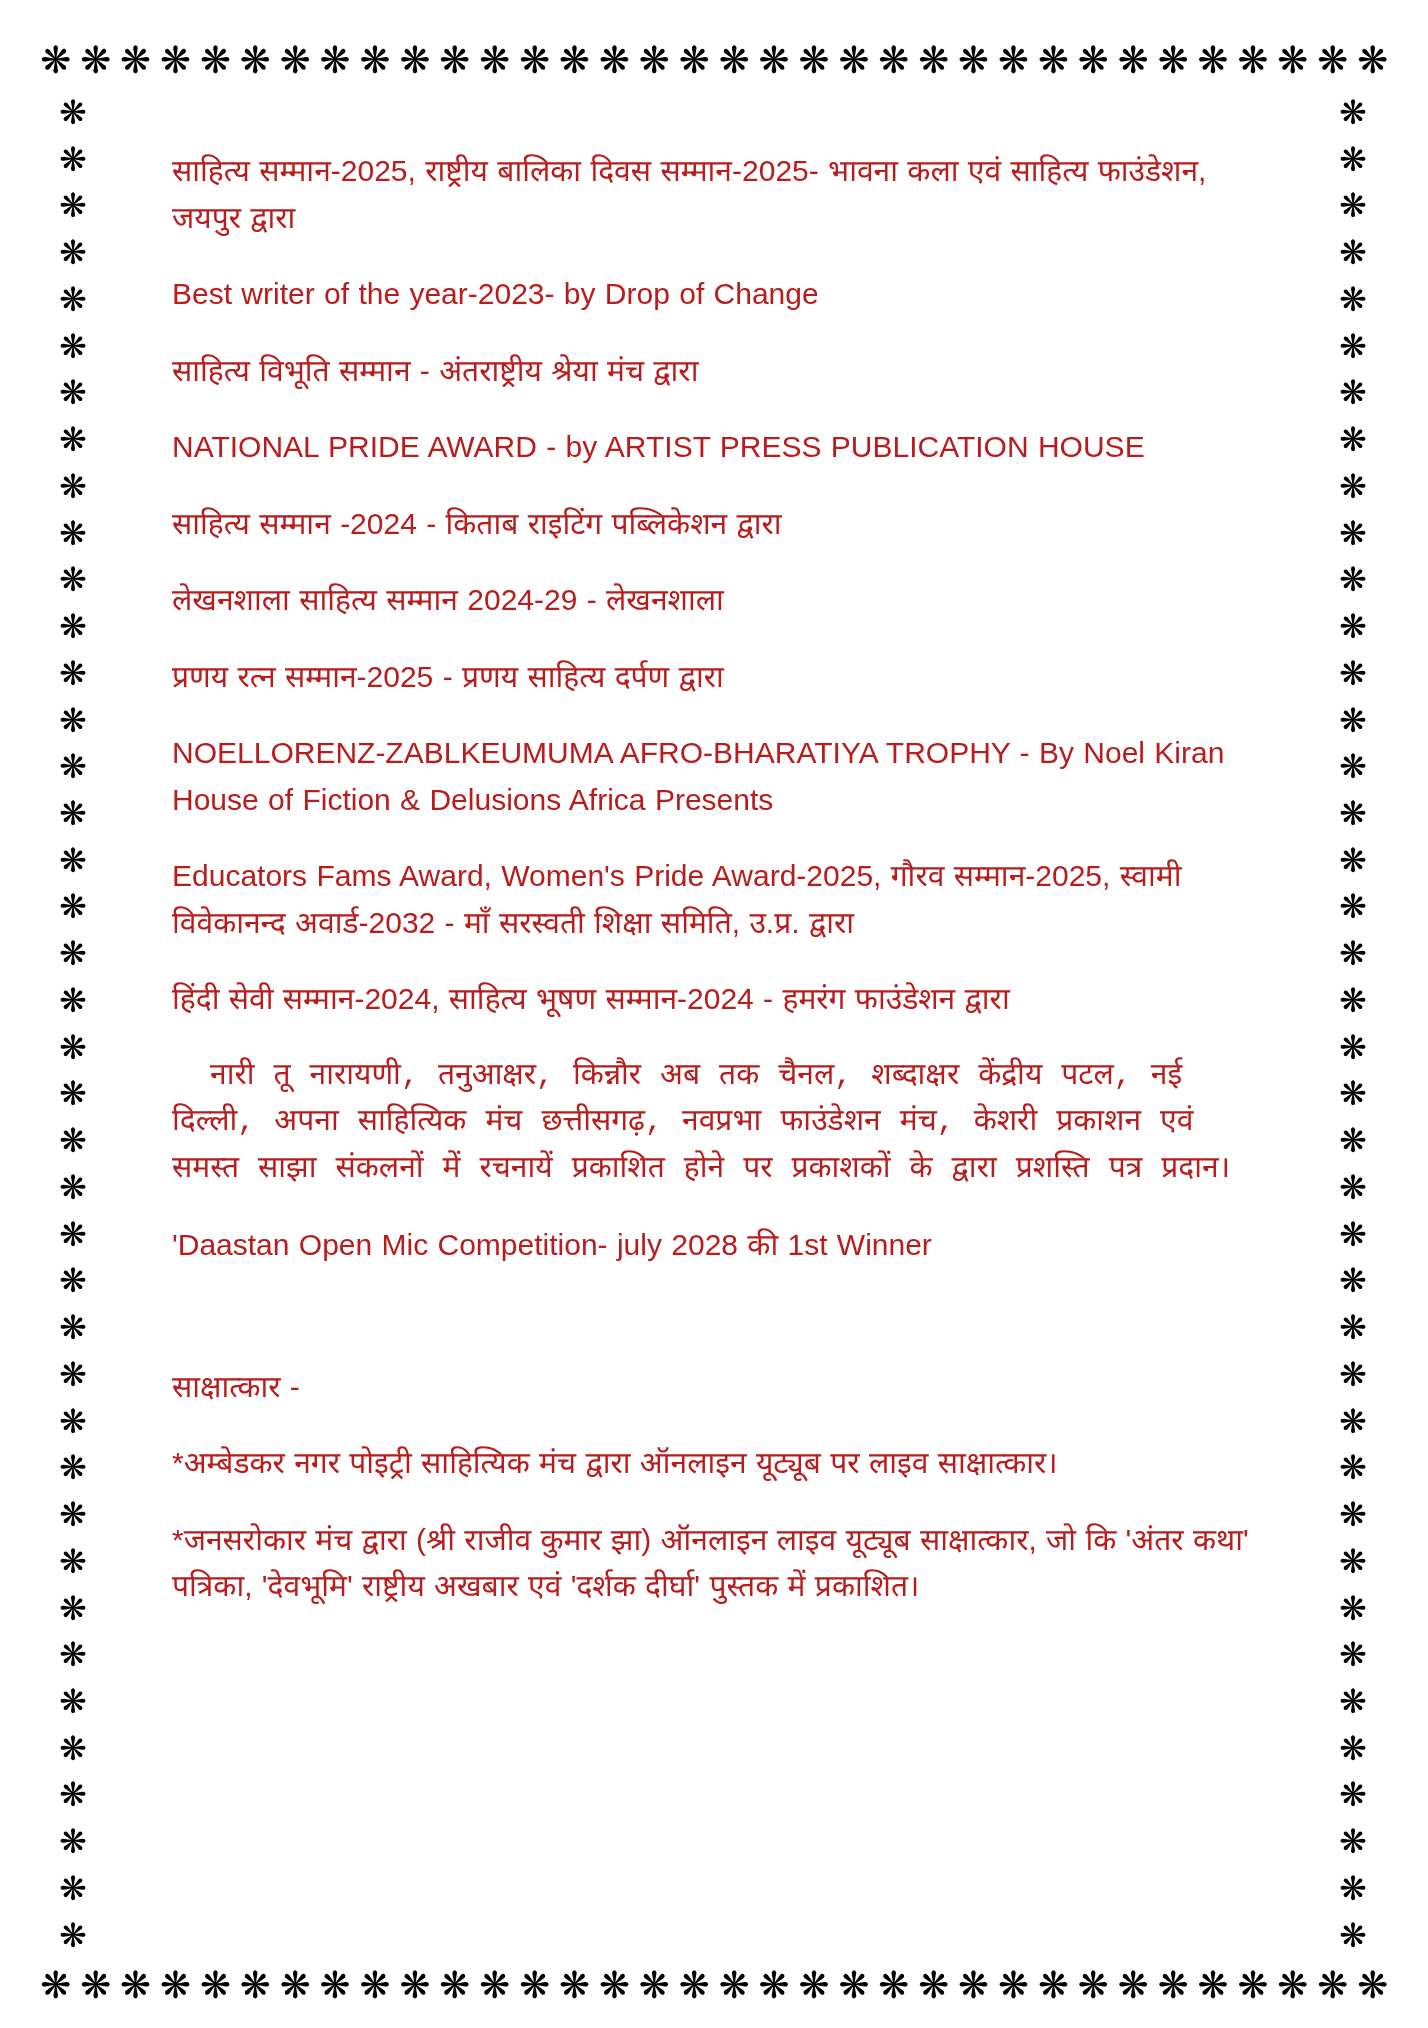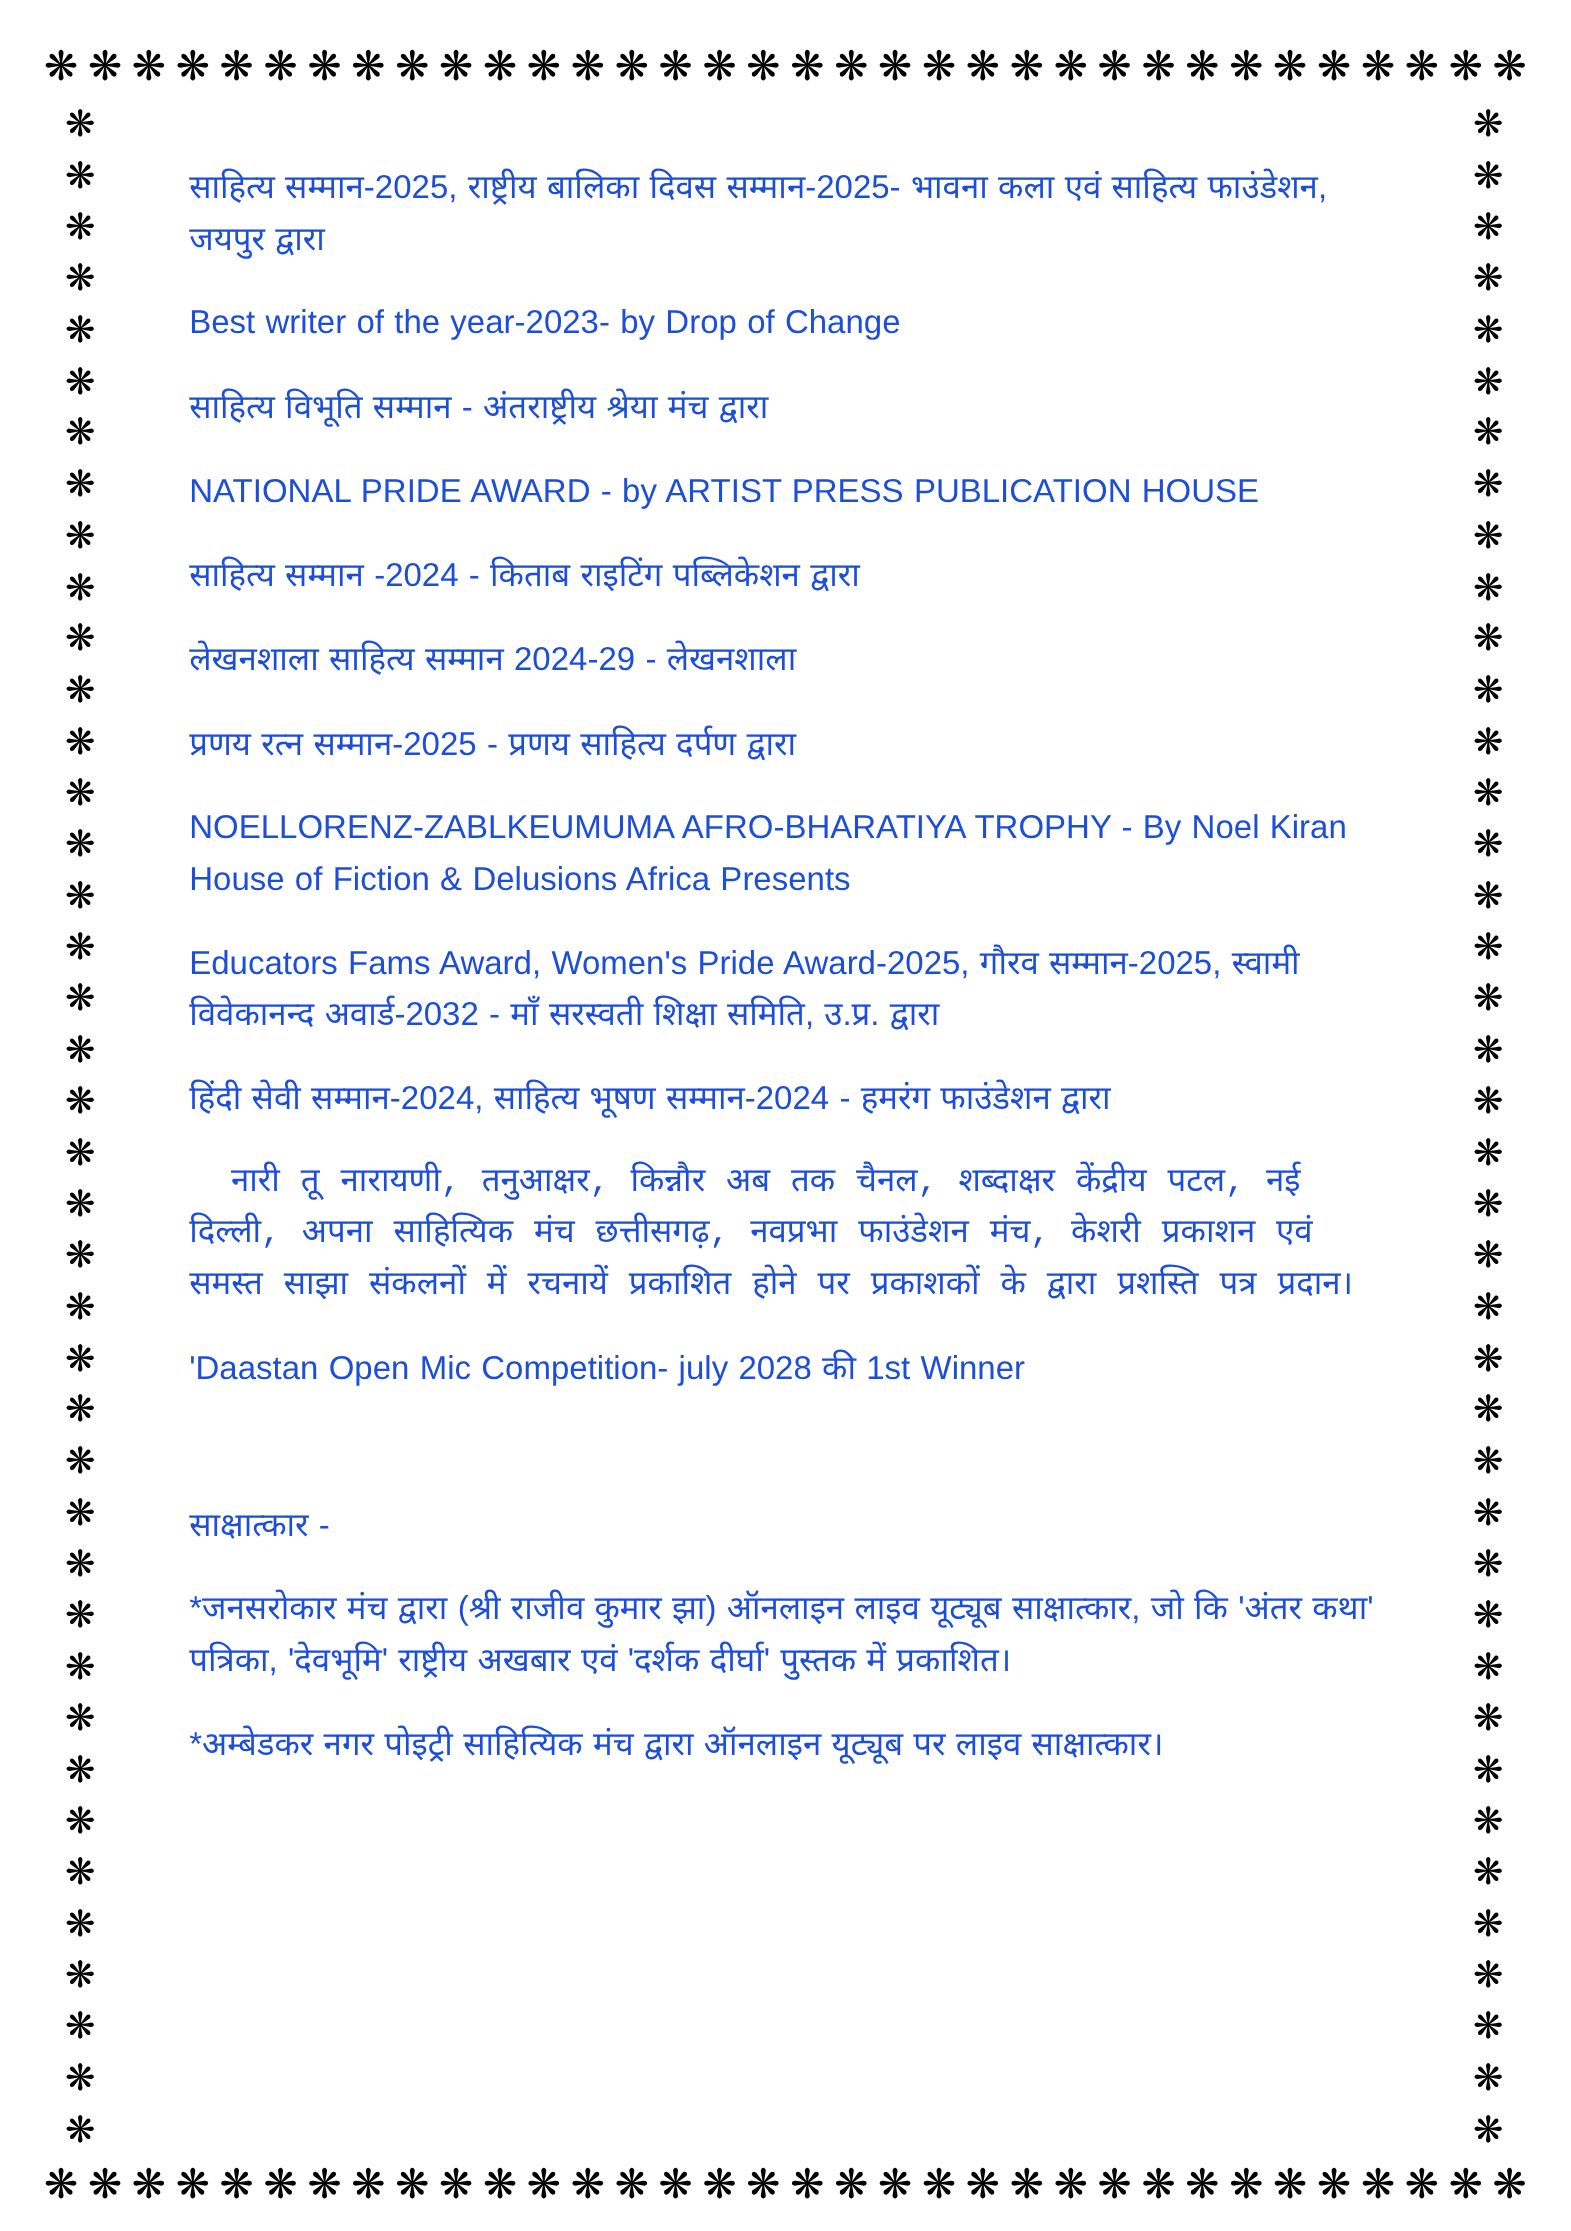--- a/index.html
+++ b/index.html
@@ -50,21 +50,21 @@
   .content {
     position: absolute;
     left: 172px;
     right: 175px;
     top: 148px;
   }
   .para {
     margin: 0 0 30px 0;
     font-size: 30px;
     line-height: 1.55;
-    color: #1d4ed8;
+    color: #b91c1c;
     word-spacing: 1px;
   }
   .section-gap { margin-top: 95px; }
   .indent { text-indent: 38px; font-family: Liberation Mono, monospace; }
 </style>
 </head>
 <body>
 
 <div class="page">
   <div class="border-row border-top">
@@ -234,16 +234,16 @@
       <p class="para">NATIONAL PRIDE AWARD - by ARTIST PRESS PUBLICATION HOUSE</p>
       <p class="para">साहित्य सम्मान -2024 - किताब राइटिंग पब्लिकेशन द्वारा</p>
       <p class="para">लेखनशाला साहित्य सम्मान 2024-29 - लेखनशाला</p>
       <p class="para">प्रणय रत्न सम्मान-2025 - प्रणय साहित्य दर्पण द्वारा</p>
       <p class="para">NOELLORENZ-ZABLKEUMUMA AFRO-BHARATIYA TROPHY - By Noel Kiran House of Fiction &amp; Delusions Africa Presents</p>
       <p class="para">Educators Fams Award, Women's Pride Award-2025, गौरव सम्मान-2025, स्वामी विवेकानन्द अवार्ड-2032 - माँ सरस्वती शिक्षा समिति, उ.प्र. द्वारा</p>
       <p class="para">हिंदी सेवी सम्मान-2024, साहित्य भूषण सम्मान-2024 - हमरंग फाउंडेशन द्वारा</p>
       <p class="para indent">नारी तू नारायणी, तनुआक्षर, किन्नौर अब तक चैनल, शब्दाक्षर केंद्रीय पटल, नई दिल्ली, अपना साहित्यिक मंच छत्तीसगढ़, नवप्रभा फाउंडेशन मंच, केशरी प्रकाशन एवं समस्त साझा संकलनों में रचनायें प्रकाशित होने पर प्रकाशकों के द्वारा प्रशस्ति पत्र प्रदान।</p>
       <p class="para">'Daastan Open Mic Competition- july 2028 की 1st Winner</p>
       <p class="para section-gap">साक्षात्कार -</p>
+      <p class="para">*अम्बेडकर नगर पोइट्री साहित्यिक मंच द्वारा ऑनलाइन यूट्यूब पर लाइव साक्षात्कार।</p>
       <p class="para">*जनसरोकार मंच द्वारा (श्री राजीव कुमार झा) ऑनलाइन लाइव यूट्यूब साक्षात्कार, जो कि 'अंतर कथा' पत्रिका, 'देवभूमि' राष्ट्रीय अखबार एवं 'दर्शक दीर्घा' पुस्तक में प्रकाशित।</p>
-      <p class="para">*अम्बेडकर नगर पोइट्री साहित्यिक मंच द्वारा ऑनलाइन यूट्यूब पर लाइव साक्षात्कार।</p>
     </div>
 </div>
 
 </body></html>

